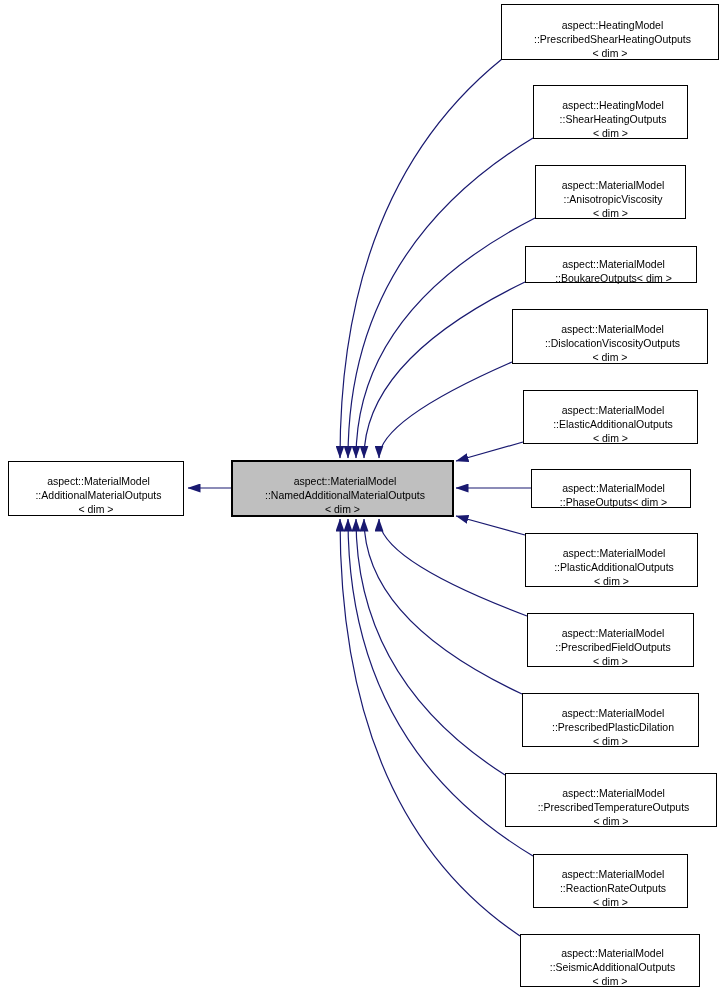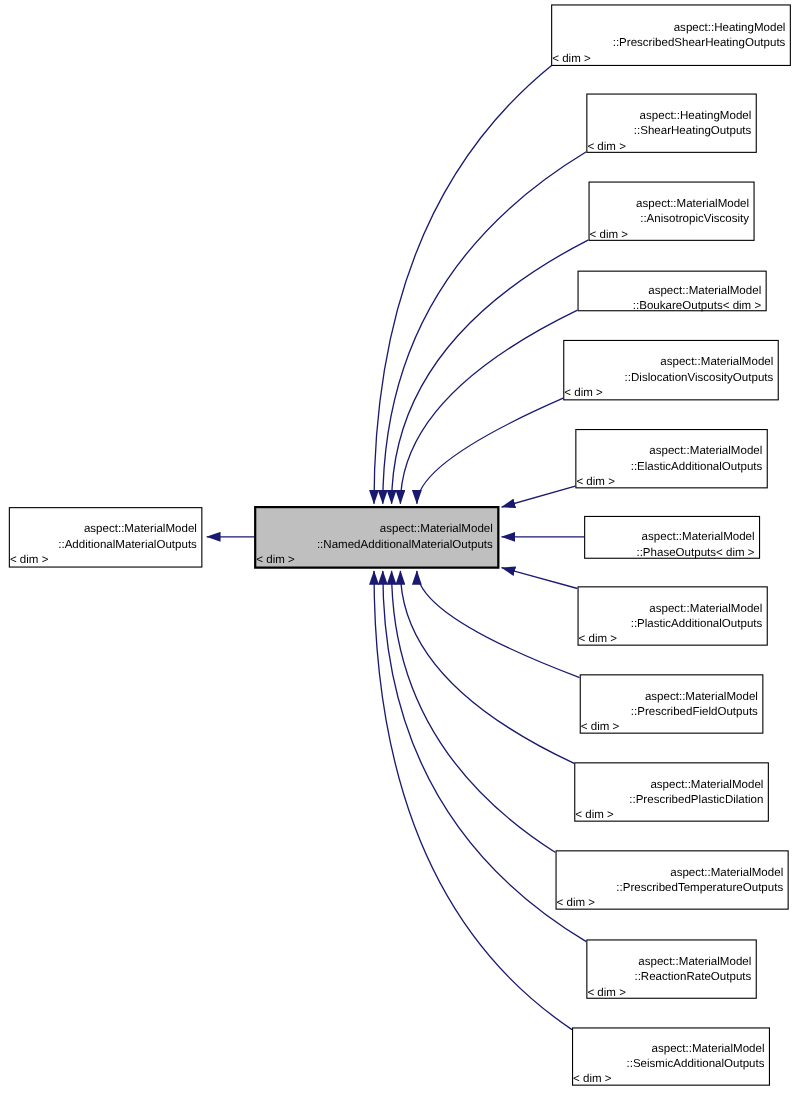--- a/index.html
+++ b/index.html
@@ -22,22 +22,22 @@
   .node{
     position:absolute;
     box-sizing:border-box;
     background:var(--node-fill);
     border:1.3px solid var(--node-border);
     display:flex;flex-direction:column;justify-content:center;
     font-size:10.5px;line-height:14px;color:#000;
     cursor:pointer;
   }
   .node.selected{background:var(--highlight-fill);border-width:2.2px;}
-  .nm{white-space:pre-line;text-align:right;padding-left:9px;padding-right:4px;margin-top:13px;}
-  .pm{}
+  .nm{white-space:pre-line;text-align:center;padding-left:9px;padding-right:4px;margin-top:13px;}
+  .pm{text-align:center;}
 </style>
 </head>
 <body>
 
 <div id="canvas">
 
   <svg id="edge-layer" width="725" height="995" viewBox="0 0 725 995">
     <defs>
       <marker id="arrow" viewBox="0 0 13 9" refX="12.5" refY="4.5" markerWidth="13" markerHeight="9" orient="auto" markerUnits="userSpaceOnUse">
         <path d="M0,0 L13,4.5 L0,9 Z" fill="var(--edge-color)"></path>

